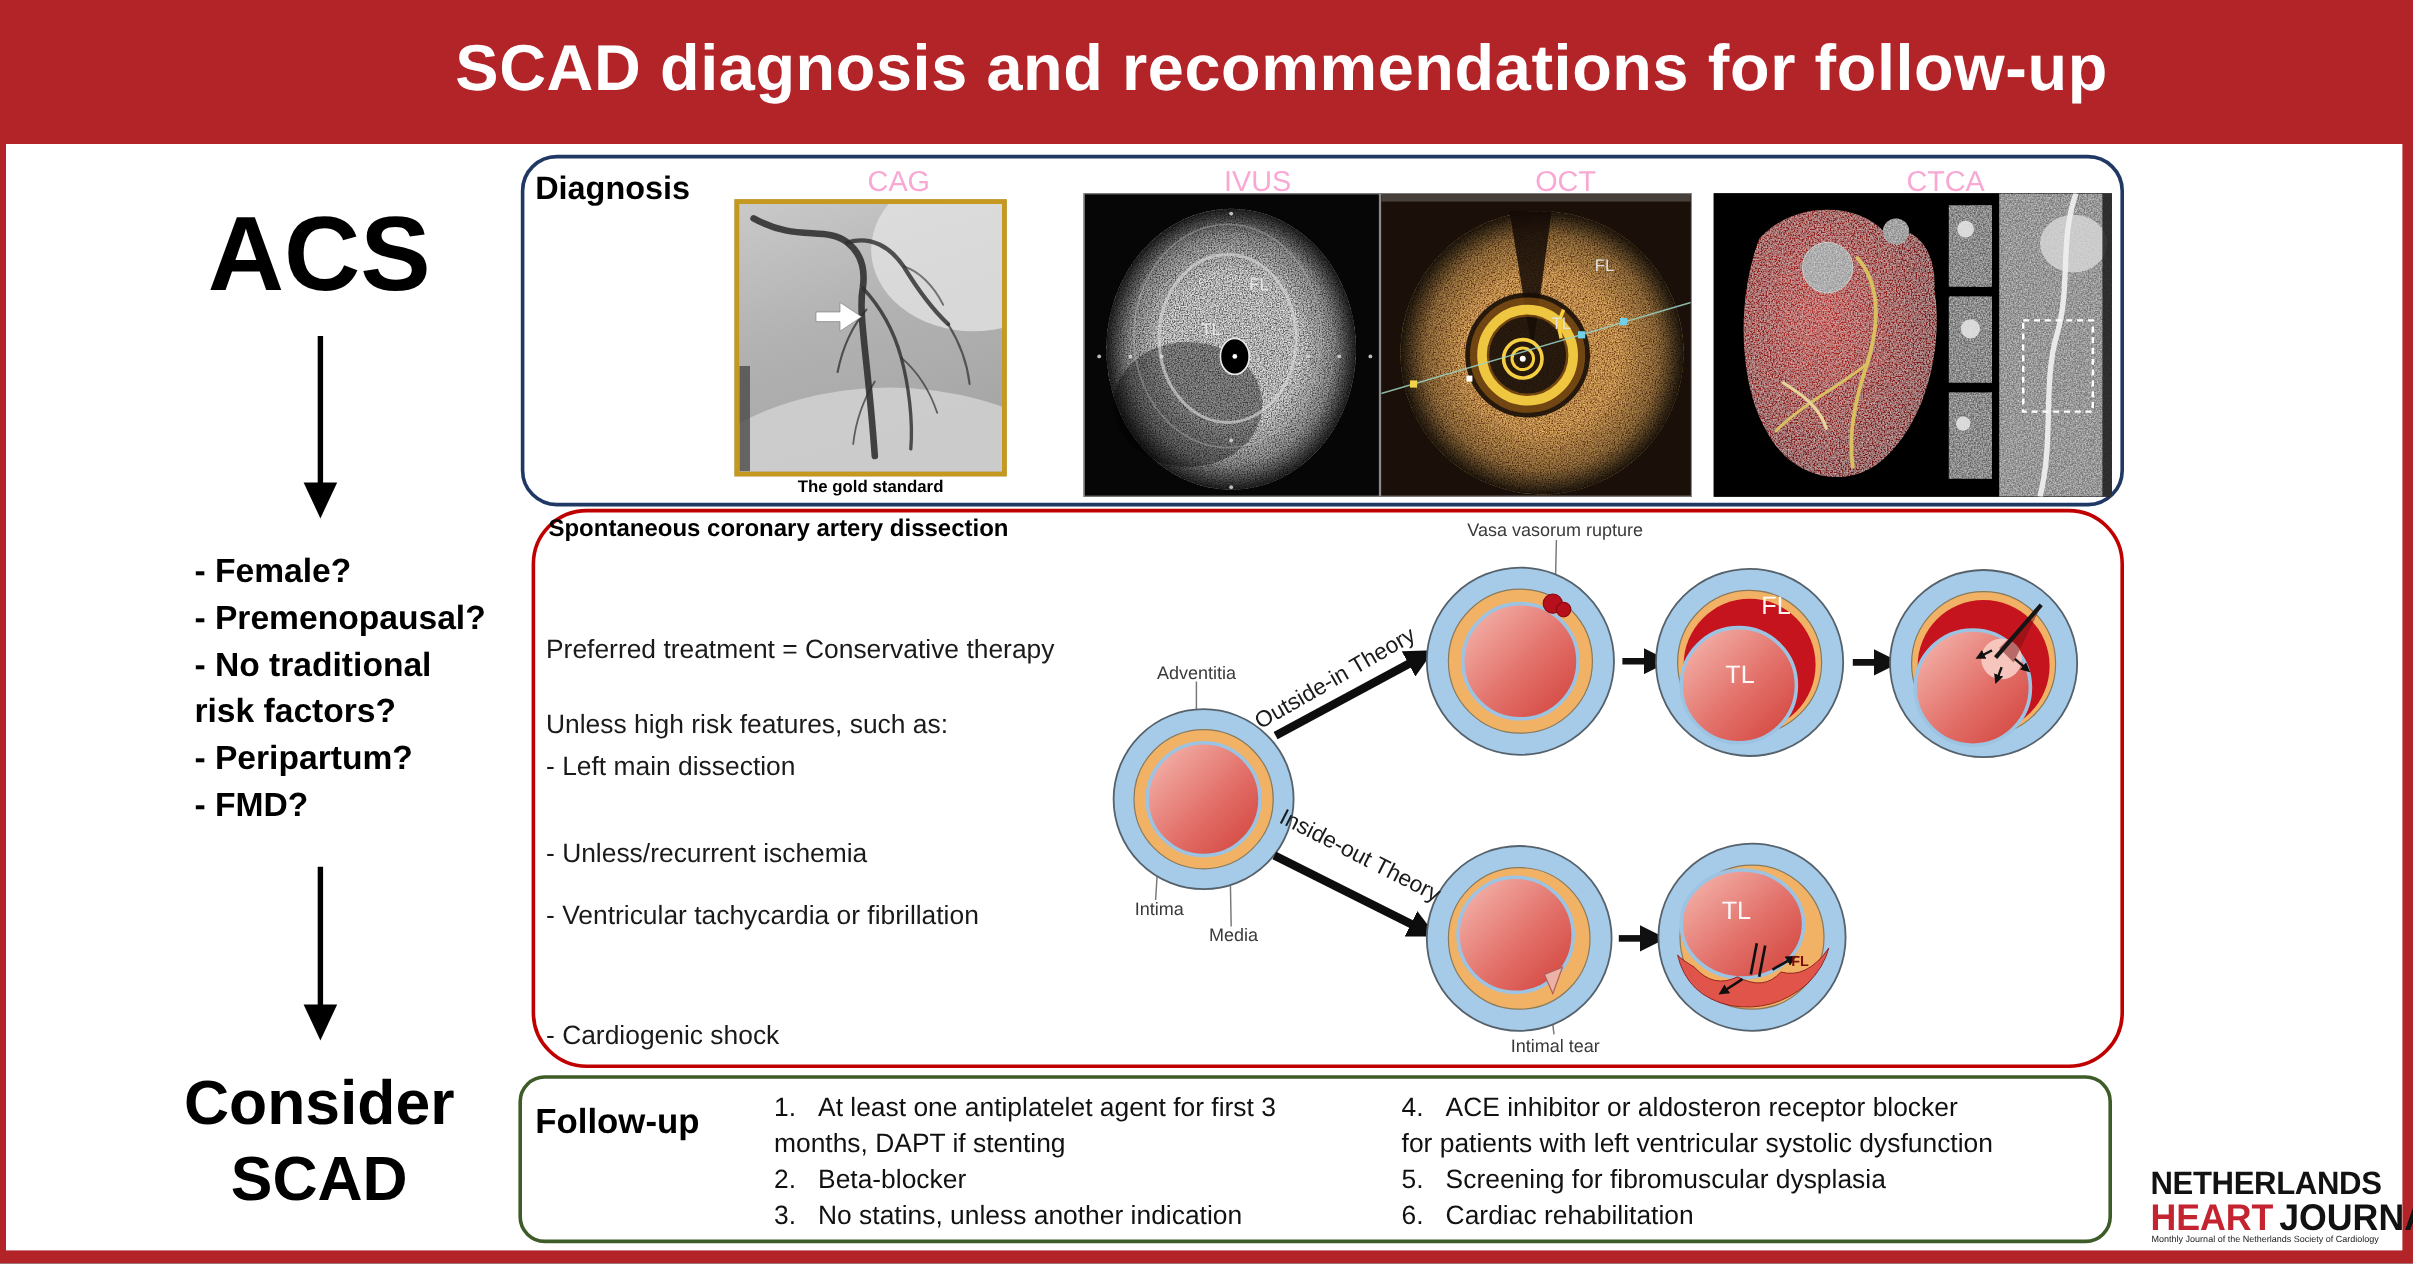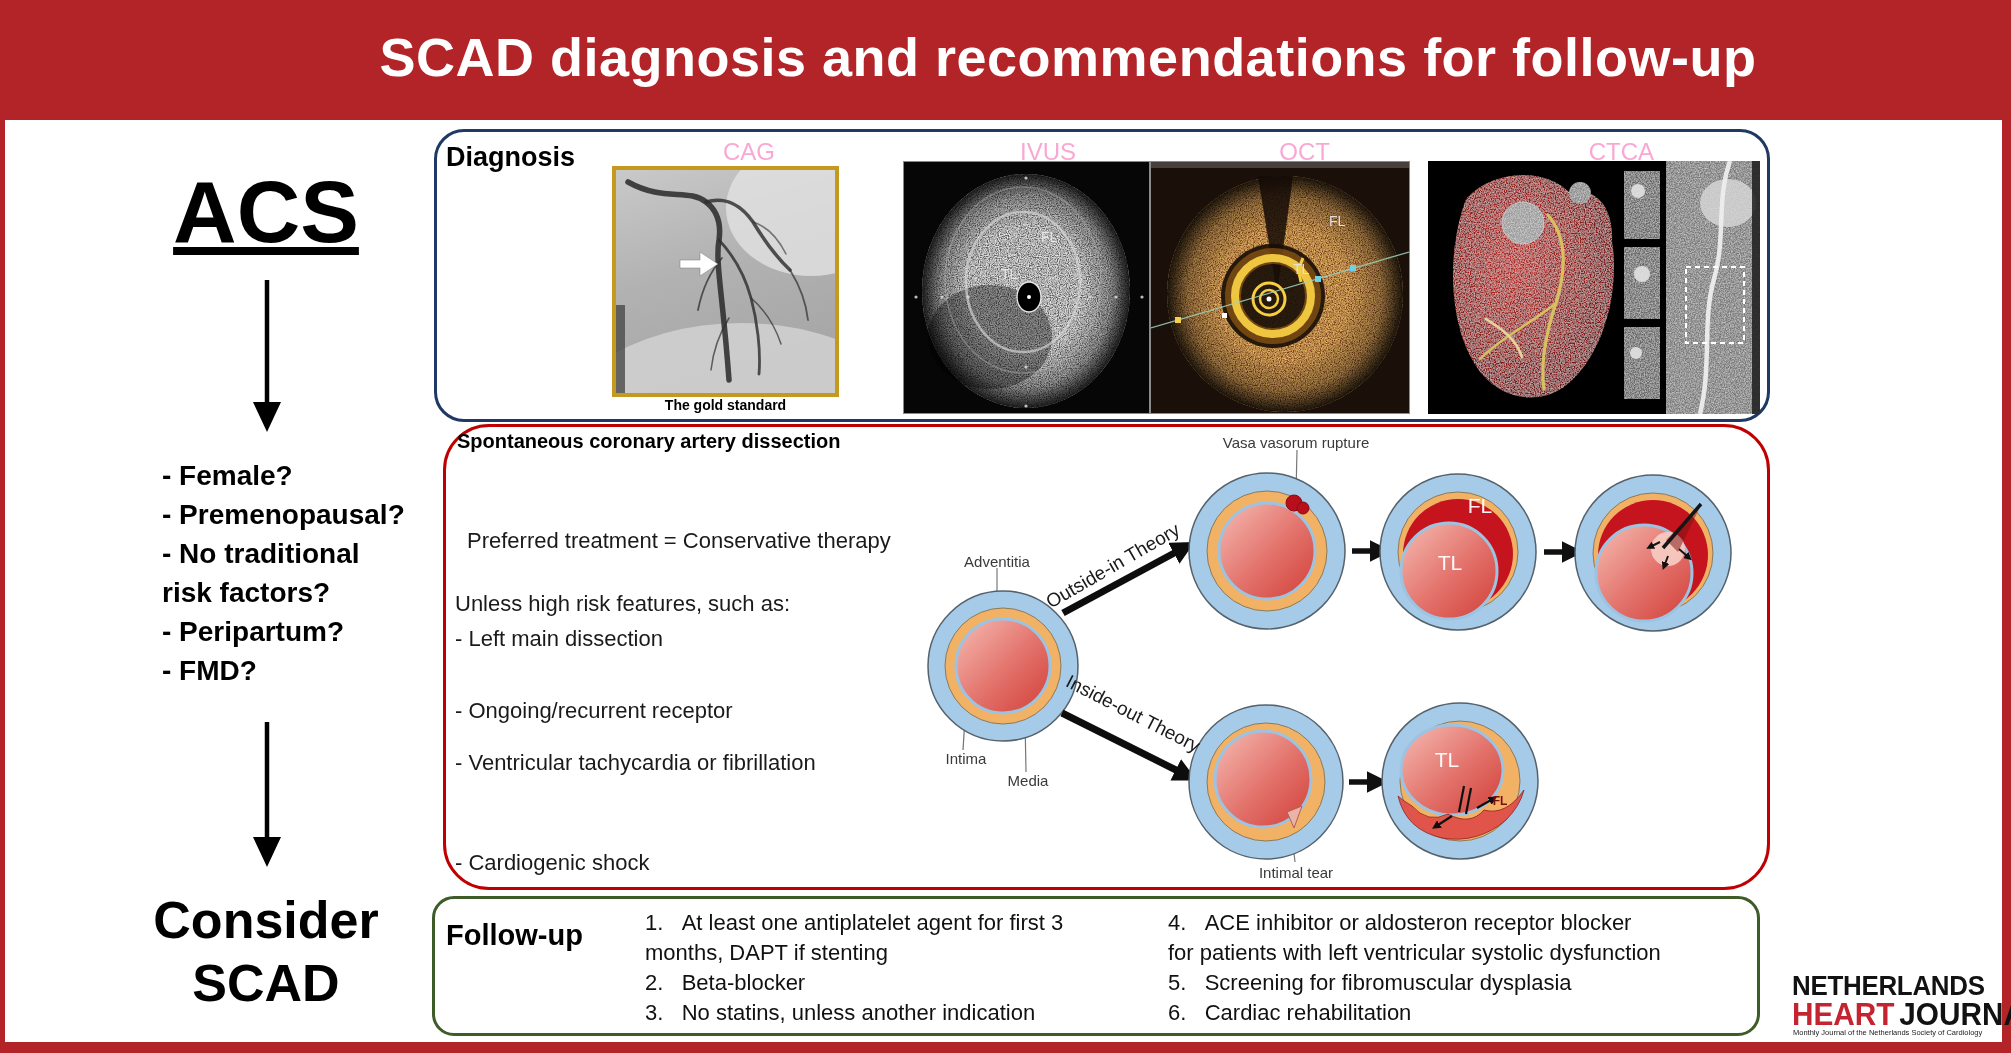--- a/index.html
+++ b/index.html
@@ -7,21 +7,21 @@
     --box_green:#3E5C28; --gold:#C5991F; --heart_red:#C42430;
   }
   *{box-sizing:border-box;}
   html,body{margin:0;padding:0;background:#888;}
   body{font-family:"Liberation Sans",sans-serif;}
   .poster{position:relative;width:2011px;height:1053px;background:var(--banner_red,#B22428);overflow:hidden;}
   .abs{position:absolute;}
   .white-area{left:5px;top:120px;width:1997px;height:922px;background:#ffffff;}
   .banner-title{left:125px;top:26px;width:1886px;text-align:center;color:#fff;font-size:54px;font-weight:bold;letter-spacing:.5px;white-space:nowrap;}
   
-  .acs{left:140px;top:162px;width:252px;text-align:center;font-size:88px;font-weight:bold;color:#000;line-height:100px;text-decoration:underline;}
+  .acs{left:140px;top:162px;width:252px;text-align:center;font-size:88px;font-weight:bold;color:#000;line-height:100px;}
   .questions{left:162px;top:456px;font-size:28px;font-weight:bold;color:#000;line-height:39px;white-space:nowrap;}
   .consider{left:118px;top:889px;width:296px;text-align:center;font-size:52px;font-weight:bold;color:#000;line-height:63px;}
   
   .box{border-style:solid;background:transparent;}
   .box-diagnosis{left:434px;top:129px;width:1336px;height:293px;border:3.5px solid var(--box_blue,#1F3864);border-radius:30px;}
   .box-scad{left:443px;top:424px;width:1327px;height:466px;border:3.5px solid var(--box_red,#C00000);border-radius:46px;}
   .box-followup{left:432px;top:896px;width:1328px;height:140px;border:3.5px solid var(--box_green,#3E5C28);border-radius:22px;}
   .diag-label{left:446px;top:142px;font-size:27px;font-weight:bold;color:#000;}
   .mod-label{top:138px;text-align:right;font-size:24px;color:#f9a8d4;}
   .img-frame{background:#0a0a0a;overflow:hidden;}
@@ -244,24 +244,24 @@
       <rect x="238" y="0" width="94" height="253" fill="#7a7a7a" filter="url(#spk-soft)"></rect>
       <ellipse cx="300" cy="42" rx="28" ry="24" fill="#d8d8d8" opacity="0.8"></ellipse>
       <path d="M302 0 C288 40 298 78 286 118 C274 160 284 204 272 253" stroke="#ededed" stroke-width="4.5" fill="none" opacity="0.95"></path>
       <rect x="324" y="0" width="8" height="253" fill="#1c1c1c" opacity="0.85"></rect>
       <rect x="258" y="106" width="58" height="76" fill="none" stroke="#ffffff" stroke-width="2" stroke-dasharray="5 4"></rect>
     </svg>
   </div>
 
   <div class="abs box box-scad"></div>
   <div class="abs scad-title">Spontaneous coronary artery dissection</div>
-  <div class="abs scad-line" style="top:528px;margin-left:12px;">Preferred treatment = Conservative therapy</div>
+  <div class="abs scad-line" style="top:528px;">Preferred treatment = Conservative therapy</div>
   <div class="abs scad-line" style="top:591px;">Unless high risk features, such as:</div>
   <div class="abs scad-line" style="top:626px;">- Left main dissection</div>
-  <div class="abs scad-line" style="top:698px;">- Ongoing/recurrent receptor</div>
+  <div class="abs scad-line" style="top:698px;">- Unless/recurrent ischemia</div>
   <div class="abs scad-line" style="top:750px;">- Ventricular tachycardia or fibrillation</div>
   <div class="abs scad-line" style="top:802px;margin-top:48px;">- Cardiogenic shock</div>
 
   <svg class="abs" style="left:900px;top:424px;" width="870" height="466" viewBox="900 424 870 466">
 
     <g stroke="#777" stroke-width="1.2">
       <line x1="997" y1="568" x2="997" y2="594"></line>
       <line x1="963" y1="750" x2="966" y2="702"></line>
       <line x1="1026" y1="772" x2="1025" y2="719"></line>
       <line x1="1297" y1="450" x2="1296" y2="494"></line>

